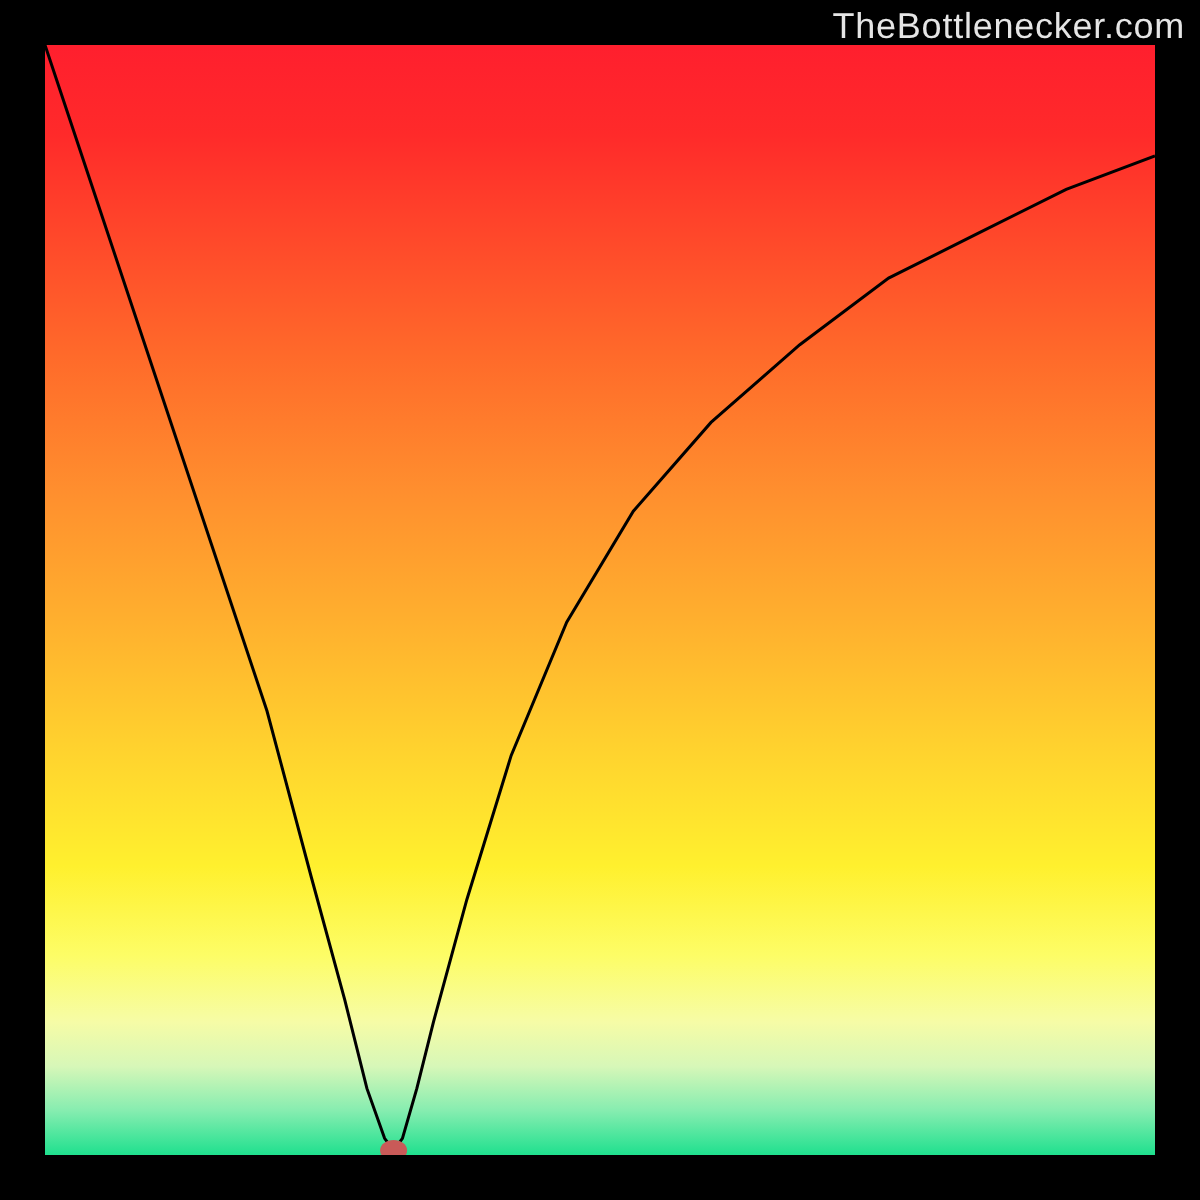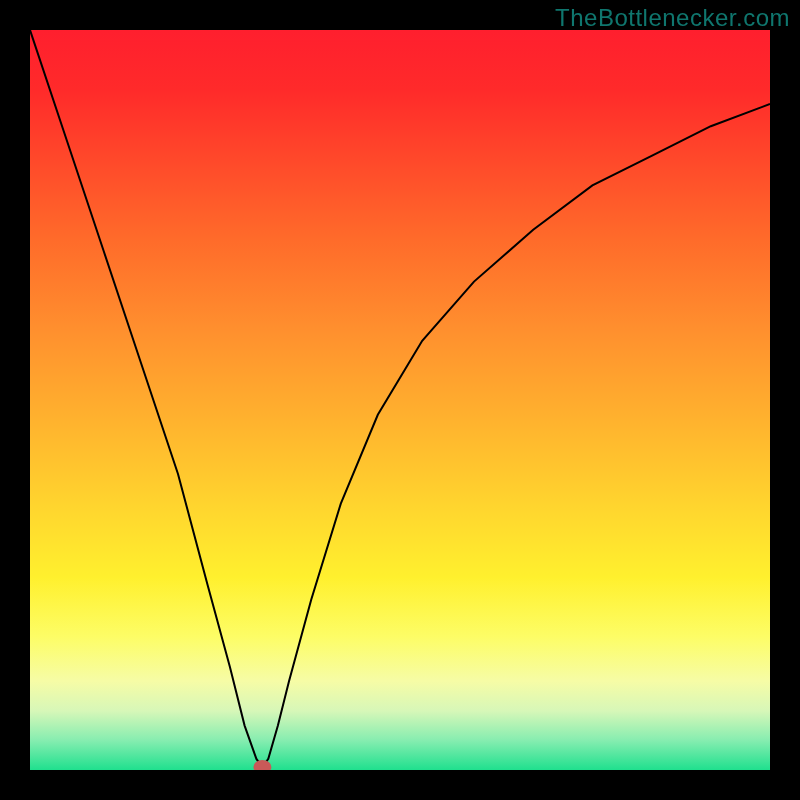--- a/index.html
+++ b/index.html
@@ -51,21 +51,21 @@
     stroke-width: 2;
   }
   .min-dot {
     fill: #c95a58;
     stroke: none;
   }
   .watermark {
     position: absolute;
     top: 4px;
     right: 10px;
-    color: #0f766e;
+    color: #e5e5e5;
     font-size: 24px;
     font-weight: 500;
     letter-spacing: 0.5px;
     user-select: none;
     pointer-events: none;
   }
 </style>
 </head>
 <body>
 

